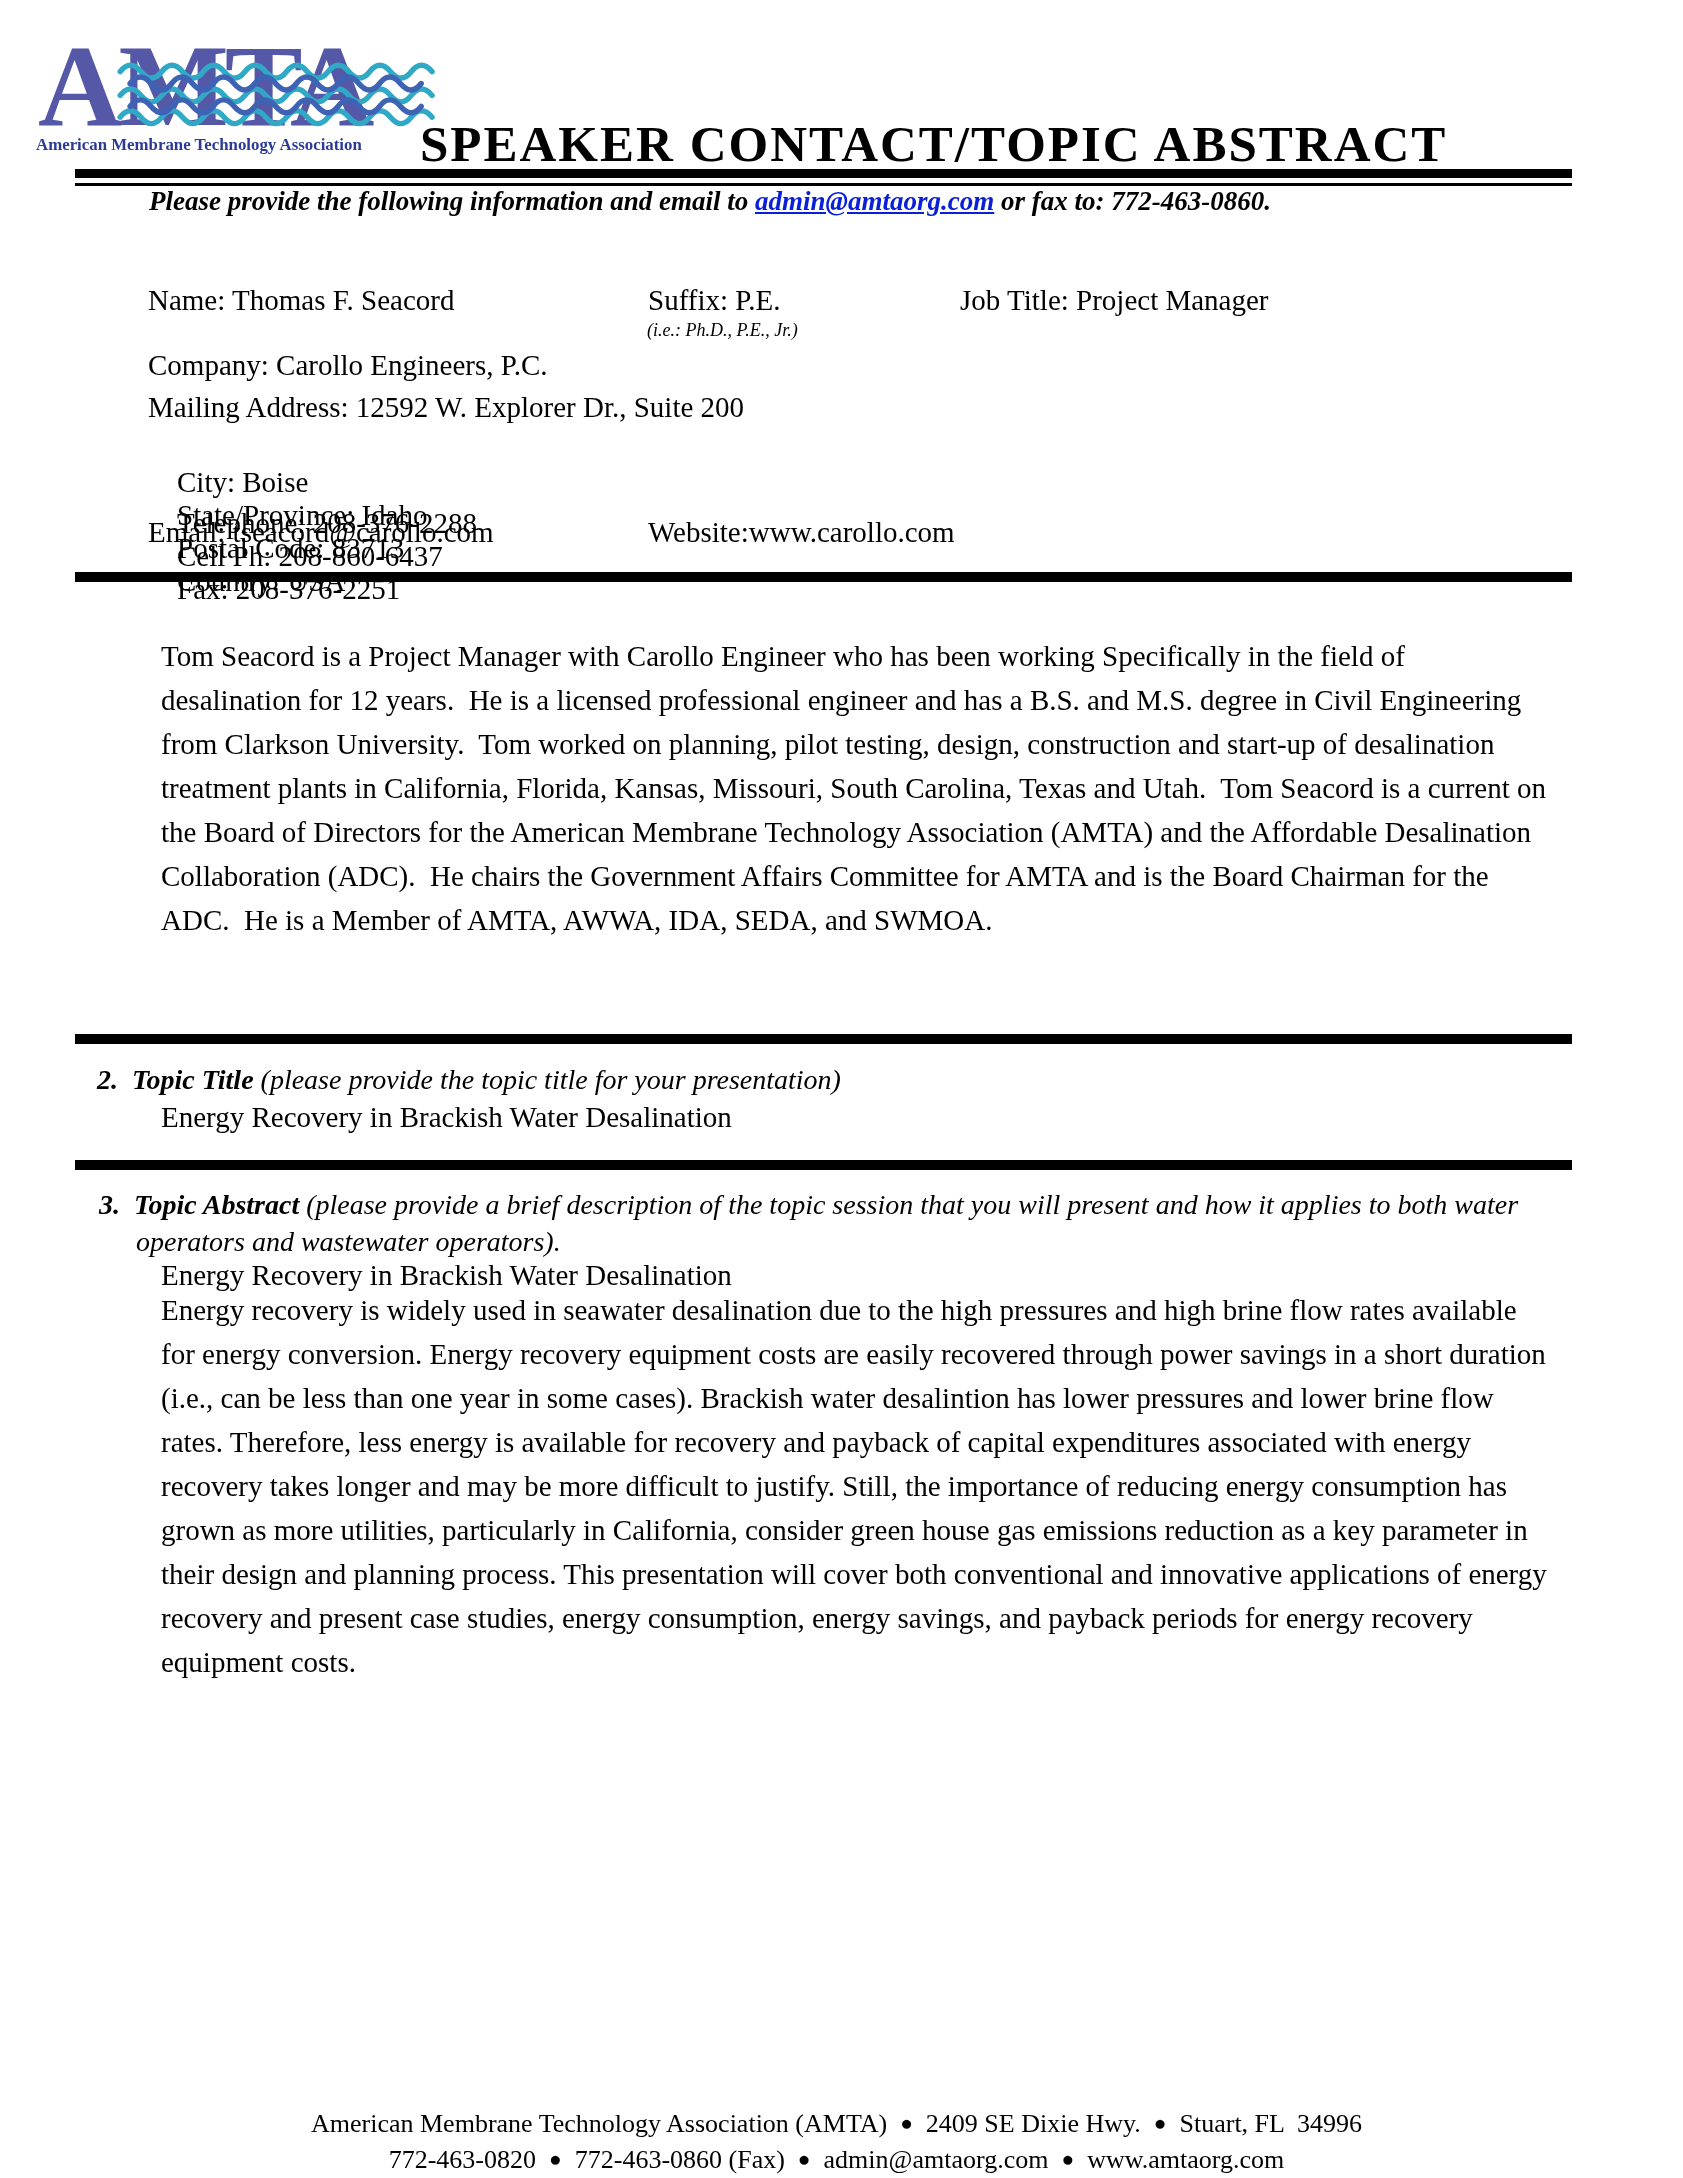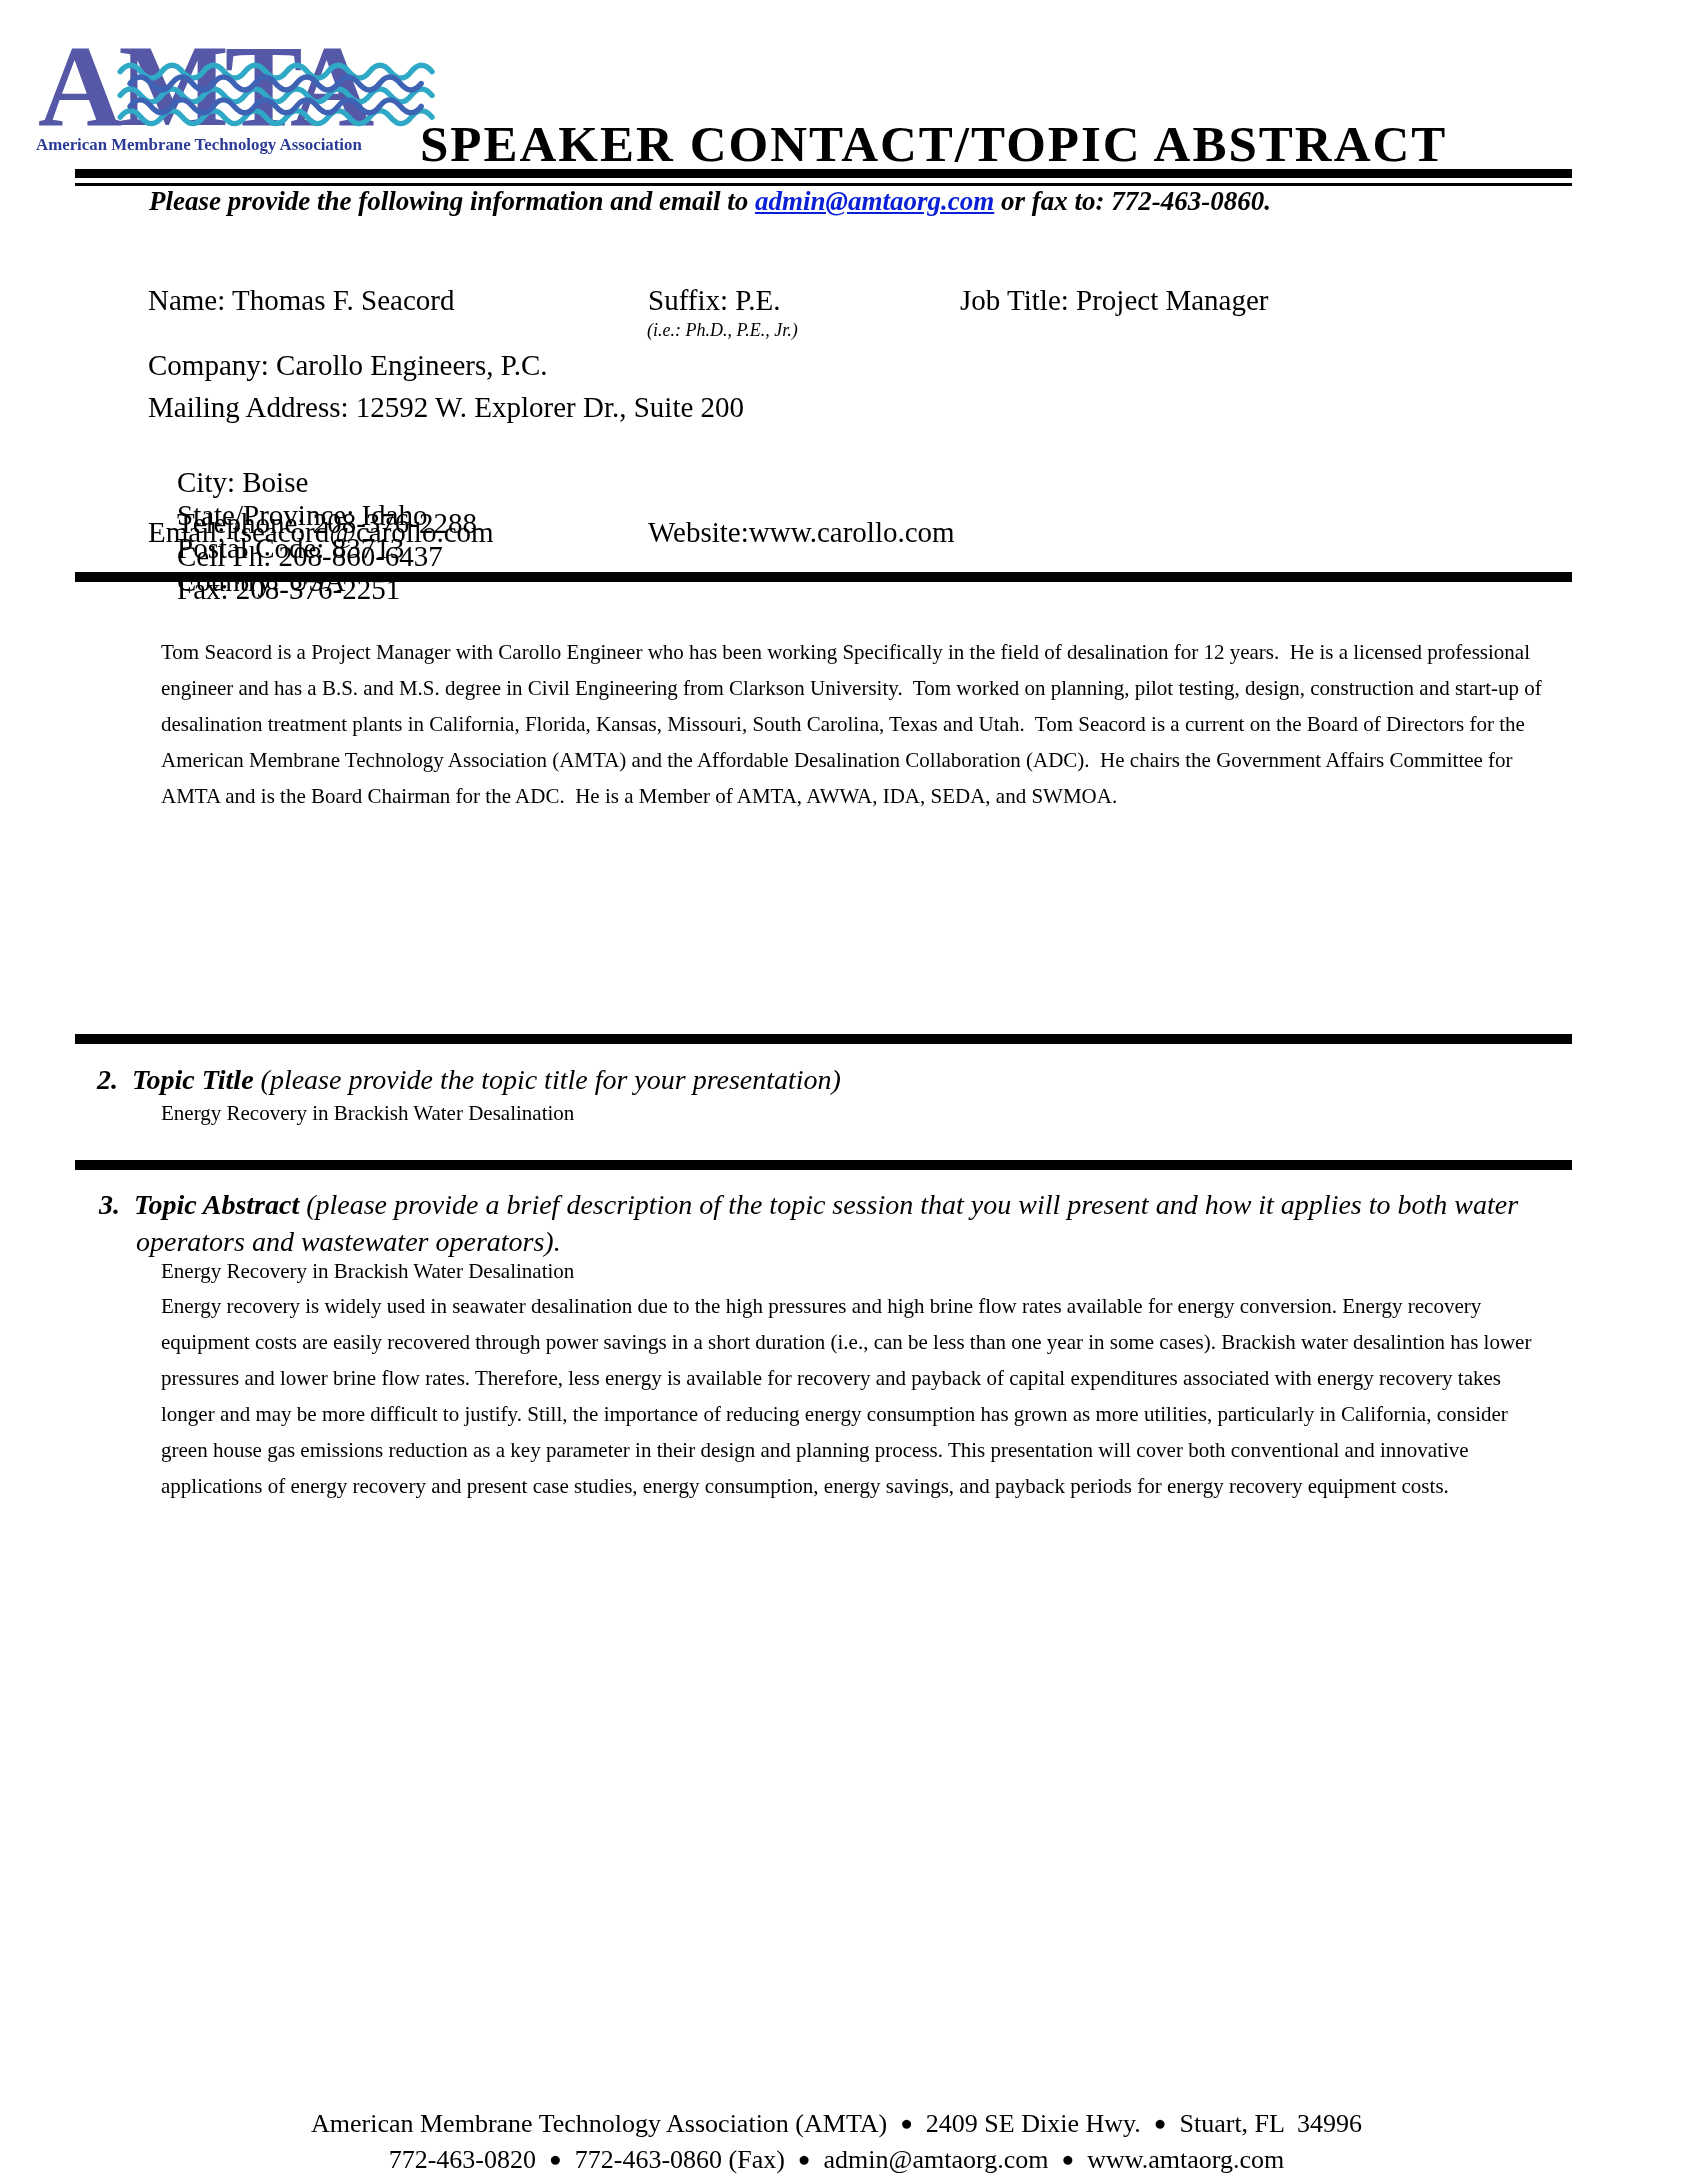--- a/index.html
+++ b/index.html
@@ -46,21 +46,21 @@
   #bar-3 { top:1160px; }
   
   .section-heading {
     position:absolute; font-size:28px; font-style:italic; white-space:pre-wrap; line-height:37px;
   }
   .section-heading .strong { font-weight:bold; }
   #sec1-heading { left:99px; top:598px; }
   #sec2-heading { left:97px;  top:1061px; }
   #sec3-heading { left:99px; top:1186px; width:1431px; padding-left:37px; text-indent:-37px; box-sizing:border-box; }
   
-  .body-text { position:absolute; font-size:21px; line-height:36px; white-space:pre-wrap; }
+  .body-text { position:absolute; font-size:29px; line-height:44px; white-space:pre-wrap; }
   #bio-text       { left:161px; top:634px;  width:1386px; }
   #topic-value    { left:161px; top:1095px; }
   #abstract-title { left:161px; top:1253px; }
   #abstract-text  { left:161px; top:1288px; width:1386px; }
   
   .footer {
     position:absolute; left:75px; width:1497px; text-align:center;
     font-size:26px; line-height:36px; white-space:pre-wrap;
   }
   #footer-1 { top:2069px; }

